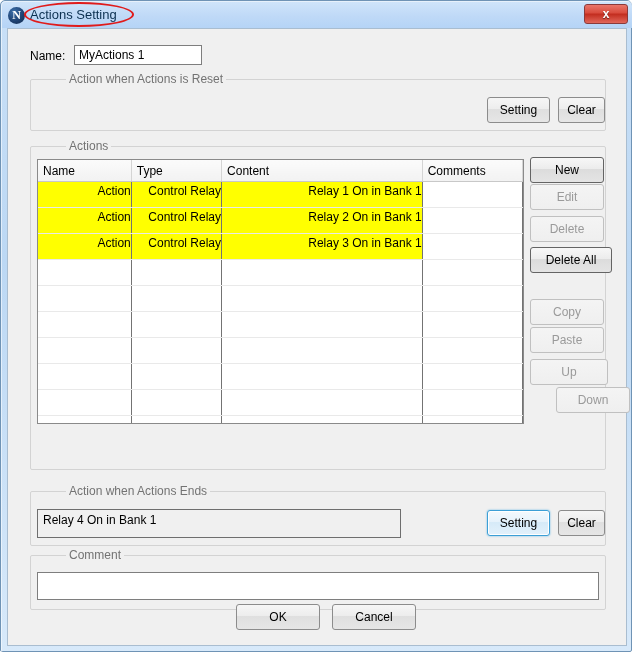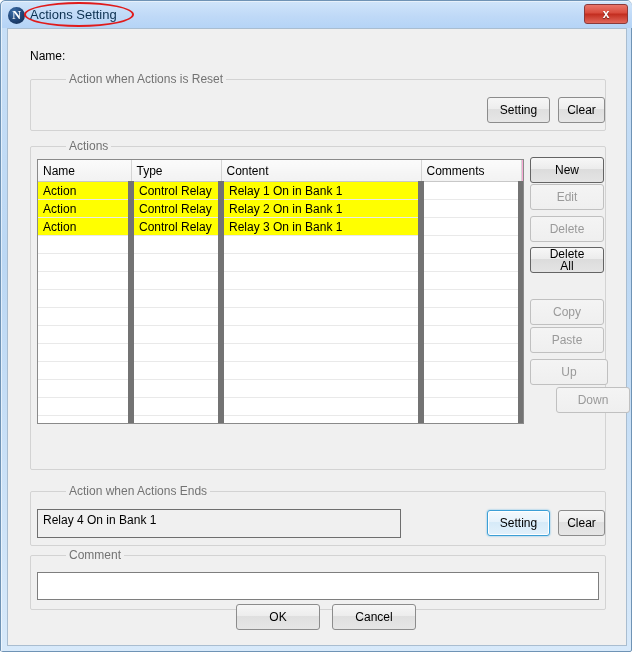--- a/index.html
+++ b/index.html
@@ -209,46 +209,48 @@
     background: linear-gradient(to bottom, #fbfbfb 0%, #f2f2f2 100%);
     border-right: 1px solid #d4d4d4;
     border-bottom: 1px solid #c8c8c8;
     font-weight: normal;
     text-align: left;
     padding: 2px 0 2px 5px;
     height: 17px;
     color: #000;
   }
   .grid td {
-    border-right: 6px solid #737373;
+    border-right: 1px solid #737373;
     border-bottom: 1px solid #e9e9e9;
     height: 17px;
-    padding: 0 0 0 5px;
+    padding: 0 0 8px 5px;
     color: #000;
     white-space: nowrap;
     overflow: hidden;
     background: #ffffff;
+    text-align: right;
   }
   .grid td.hl { background: #ffff00; }
 </style>
 </head>
 <body>
 
 <div class="window">
 
   <div class="titlebar">
     <div class="app-icon">N</div>
     <div class="title-text">Actions Setting</div>
     <div class="annot-ellipse"></div>
     <div class="close-btn">x</div>
   </div>
 
   <div class="client">
 
     <div class="label" style="left:22px; top:20px;">Name:</div>
+    <input class="textbox" style="left: 66px; top: 16px; width: 128px; height: 20px;" value="MyActions 1">
 
     <div class="groupbox" style="left:22px; top:50px; width:576px; height:52px;">
       <div class="groupbox-title">Action when Actions is Reset</div>
     </div>
     <div class="btn" style="left:479px; top:68px; width:63px; height:24px;">Setting</div>
     <div class="btn" style="left:550px; top:68px; width:47px; height:24px;">Clear</div>
 
     <div class="groupbox" style="left:22px; top:117px; width:576px; height:324px;">
       <div class="groupbox-title">Actions</div>
     </div>
@@ -355,21 +357,21 @@
               <td>&nbsp;</td>
             </tr>
           </tbody>
       </table>
     </div>
 
     <div id="action-buttons">
         <div class="btn strong" style="left: 522px; top: 128px; width: 74px; height: 24px;">New</div>
         <div class="btn disabled" style="left: 522px; top: 155px; width: 74px; height: 24px;">Edit</div>
         <div class="btn disabled" style="left: 522px; top: 187px; width: 74px; height: 24px;">Delete</div>
-        <div class="btn strong" style="left: 522px; top: 218px; width: 74px; height: 24px;">Delete All</div>
+        <div class="btn strong" style="left: 522px; top: 218px; width: 82px; height: 24px;">Delete All</div>
         <div class="btn disabled" style="left: 522px; top: 270px; width: 74px; height: 24px;">Copy</div>
         <div class="btn disabled" style="left: 522px; top: 298px; width: 74px; height: 24px;">Paste</div>
         <div class="btn disabled" style="left: 522px; top: 330px; width: 78px; height: 24px;">Up</div>
         <div class="btn disabled" style="left: 548px; top: 358px; width: 74px; height: 24px;">Down</div>
       </div>
 
     <div class="groupbox" style="left:22px; top:462px; width:576px; height:55px;">
       <div class="groupbox-title">Action when Actions Ends</div>
     </div>
     <div class="readfield" style="left:29px; top:480px; width:364px; height:29px;">Relay 4 On in Bank 1</div>

